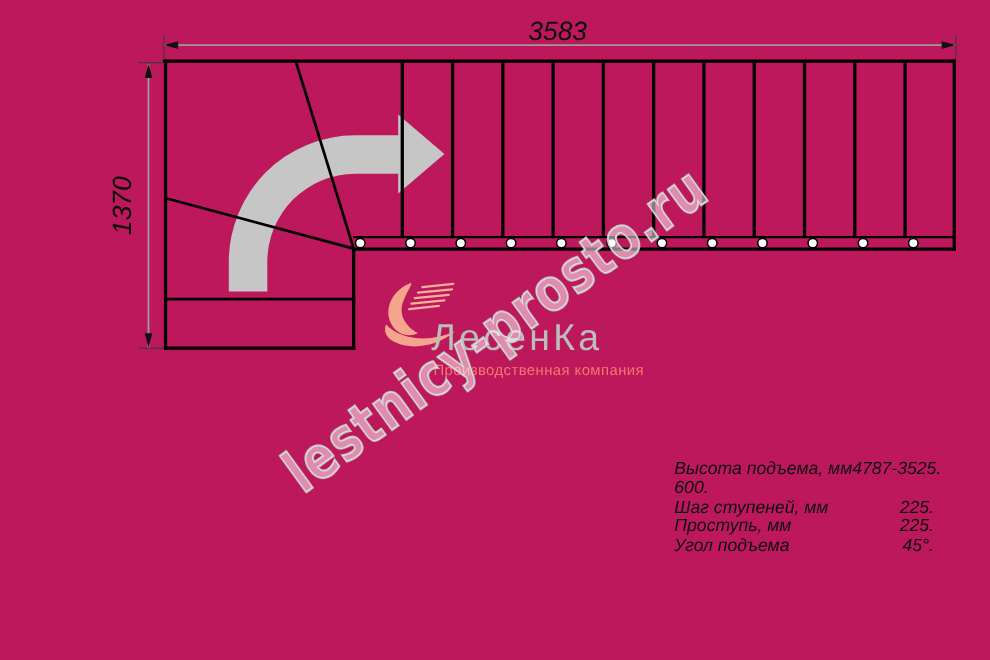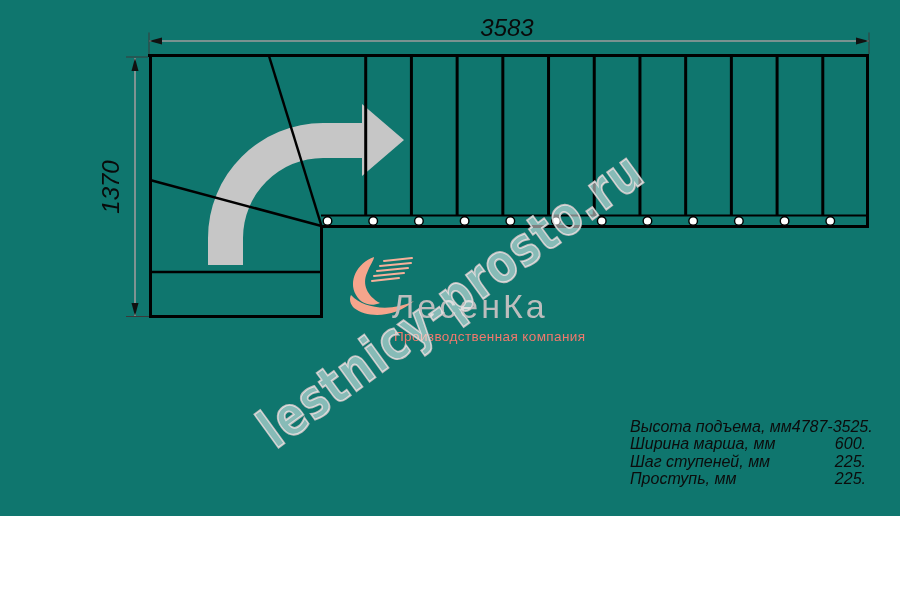--- a/index.html
+++ b/index.html
@@ -4,36 +4,35 @@
 <style>
   html, body {
     margin: 0;
     padding: 0;
     background: #ffffff;
     font-family: "Liberation Sans", sans-serif;
   }
   .stage {
     position: relative;
     width: 900px;
-    height: 516px;
-    background: #0f766e;
+    height: 600px;
+    background: #be185d;
     overflow: hidden;
   }
   svg { position: absolute; left: 0; top: 0; }
 
   .specs {
     position: absolute;
     left: 613px;
     top: 418px;
     width: 236px;
     font-style: italic;
     font-size: 16px;
     line-height: 17.4px;
     color: #0c0c0c;
-    margin-left: 17px;
   }
   .spec-row {
     display: flex;
     justify-content: space-between;
     white-space: nowrap;
   }
   .spec-label { text-align: left; }
   .spec-value { text-align: right; }
 </style>
 </head>
@@ -122,25 +121,28 @@
       <text x="451" y="318" text-anchor="middle" font-size="54" font-weight="bold" letter-spacing="2" textLength="460" lengthAdjust="spacingAndGlyphs" fill="rgba(255,255,255,0.5)" stroke="#bdbdbd" stroke-width="2" paint-order="stroke" font-family="DejaVu Sans, sans-serif">lestnicy-prosto.ru</text>
     </g>
   </svg>
 
   <div class="specs">
     <div class="spec-row">
       <span class="spec-label">Высота подъема, мм</span>
       <span class="spec-value">4787-3525.</span>
     </div>
     <div class="spec-row">
-      <span class="spec-label">Ширина марша, мм</span>
       <span class="spec-value">600.</span>
     </div>
     <div class="spec-row">
       <span class="spec-label">Шаг ступеней, мм</span>
       <span class="spec-value">225.</span>
     </div>
     <div class="spec-row">
       <span class="spec-label">Проступь, мм</span>
       <span class="spec-value">225.</span>
     </div>
+    <div class="spec-row">
+      <span class="spec-label">Угол подъема</span>
+      <span class="spec-value">45°.</span>
+    </div>
   </div>
 </div>
 
 </body></html>

